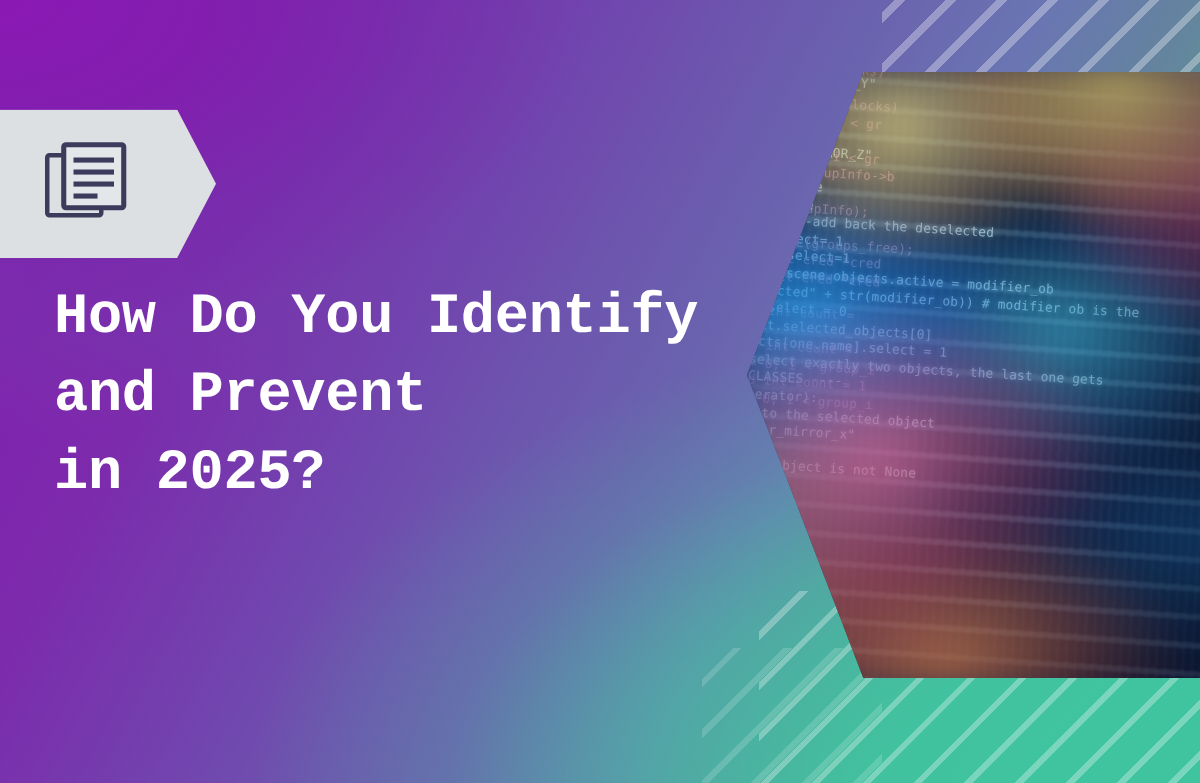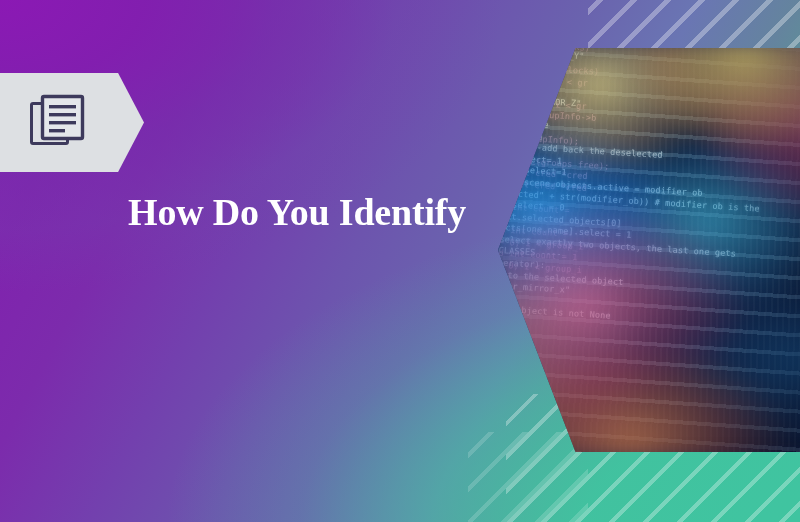--- a/index.html
+++ b/index.html
@@ -230,26 +230,25 @@
   }
 
   
   .headline {
     position: absolute;
     left: 36px;
     top: 186px;
     width: 430px;
     margin: 0;
     color: #ffffff;
-    font-family: Liberation Serif, serif;
+    font-family: Liberation Mono, monospace;
     font-size: 38px;
     font-weight: bold;
     line-height: 52px;
     letter-spacing: -0.2px;
-    text-align: right;
   }
   .headline .line {
     display: block;
     white-space: nowrap;
   }
 </style>
 </head>
 <body>
 
 <div class="banner">
@@ -329,15 +328,17 @@
     <rect x="2.5" y="11.5" width="36" height="40" rx="1.5" fill="none" stroke="#3D3A5C" stroke-width="3"></rect>
     <rect x="13.5" y="4.5" width="40" height="42" rx="1.5" fill="#E4E7EA" stroke="#3D3A5C" stroke-width="3.4"></rect>
     <rect x="20" y="13" width="27" height="3.4" fill="#3D3A5C"></rect>
     <rect x="20" y="21" width="27" height="3.4" fill="#3D3A5C"></rect>
     <rect x="20" y="29" width="27" height="3.4" fill="#3D3A5C"></rect>
     <rect x="20" y="37" width="16" height="3.4" fill="#3D3A5C"></rect>
   </svg>
 
   <h1 class="headline">
     <span class="line">How Do You Identify</span>
+    <span class="line">and Prevent</span>
+    <span class="line">in 2025?</span>
   </h1>
 
 </div>
 
 </body></html>

